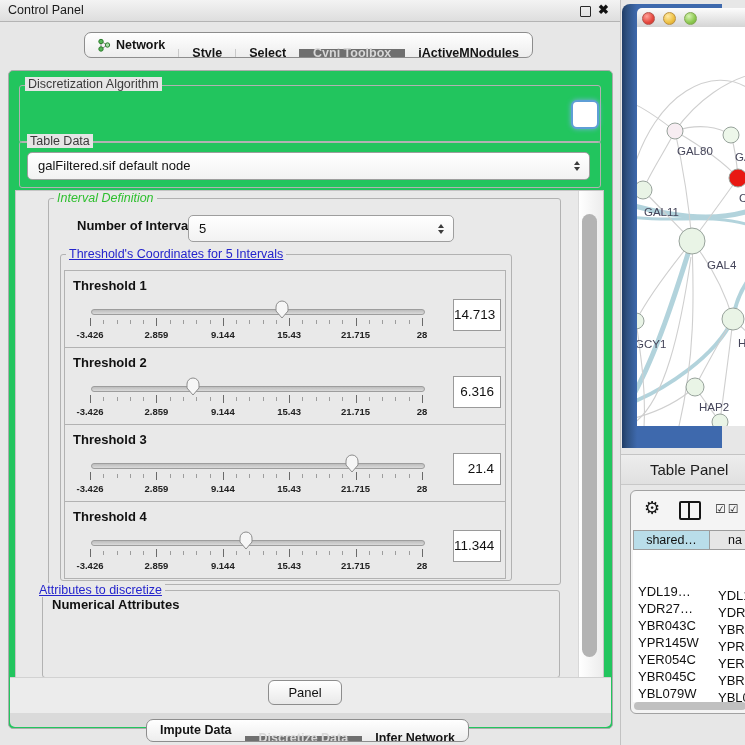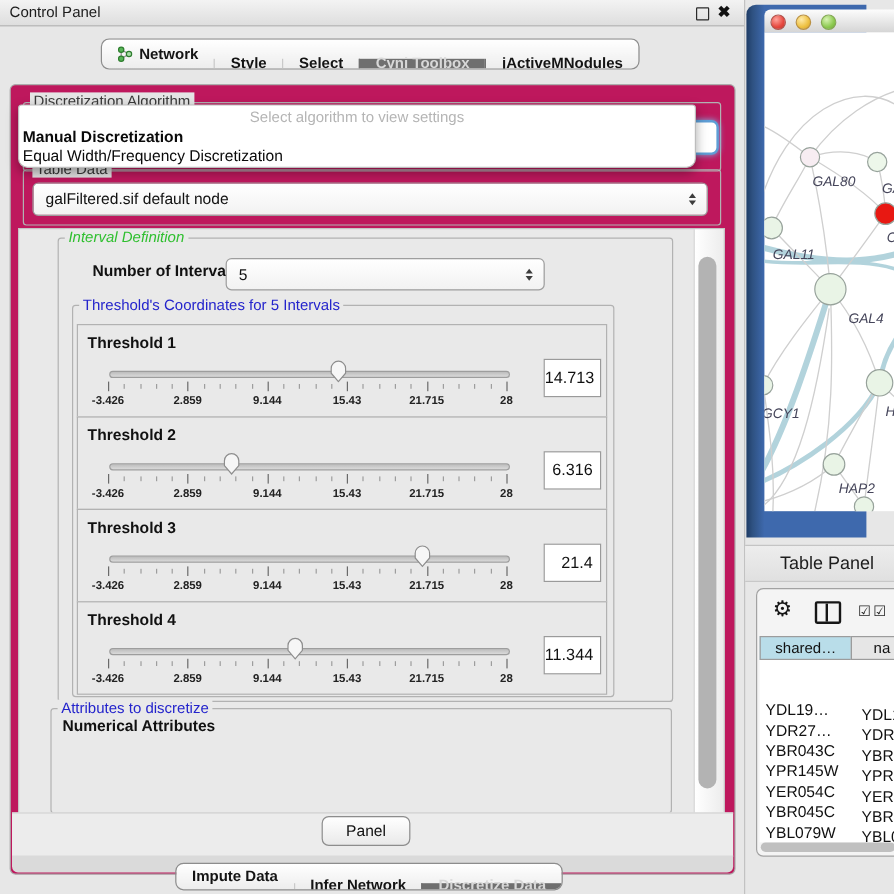--- a/index.html
+++ b/index.html
@@ -15,26 +15,26 @@
   .tabbar{position:absolute;display:flex;background:linear-gradient(#ffffff,#ededed);border:1px solid #8d8d8d;border-radius:7px;overflow:hidden;}
   #topTabs{left:84px;top:32px;height:24px;}
   #bottomTabs{left:146px;top:719px;height:21px;z-index:9;}
   .tab{padding:0 13px;font-size:12.5px;font-weight:bold;color:#141414;display:flex;align-items:center;gap:5px;white-space:nowrap;}
   #topTabs .tab{line-height:24px;}
   #bottomTabs .tab{line-height:21px;}
   .tab + .tab{border-left:1px solid #c9c9c9;margin-top:16px;}
   .tab.selected{background:#6f6f6f;color:#d8d8d8;border-left-color:#6f6f6f;}
   .tab.selected + .tab{border-left-color:#6f6f6f;}
   
-  #card{position:absolute;left:8px;top:70px;width:603px;height:657px;background:#be185d;border:1px solid #acacac;border-radius:5px;}
+  #card{position:absolute;left:8px;top:70px;width:603px;height:657px;background:#22c55e;border:1px solid #acacac;border-radius:5px;}
   .groupbox{position:absolute;border:1px solid #b2b2b2;border-radius:3px;}
   .grouplabel{position:absolute;font-size:12.5px;padding:0 3px;z-index:2;white-space:nowrap;}
   .lab-card{background:#e5e5e5;color:#3a3a3a;}
   .lab-green{background:#e9e9e9;color:#2fbf2f;}
-  .lab-blue{background:#e9e9e9;color:#2424cc;}
+  .lab-blue{background:#e9e9e9;color:#2424cc;text-decoration:underline;}
   .combo{position:absolute;background:linear-gradient(#ffffff,#f2f2f2);border:1px solid #9e9e9e;border-radius:5px;font-size:13px;color:#111;}
   .combo .txt{display:block;margin:5px 0 0 10px;white-space:nowrap;overflow:hidden;}
   .spinner{position:absolute;right:9px;top:50%;transform:translateY(-50%);display:flex;flex-direction:column;align-items:center;gap:2px;}
   .sp-up{width:0;height:0;border-left:3.5px solid transparent;border-right:3.5px solid transparent;border-bottom:4.5px solid #3c3c3c;}
   .sp-dn{width:0;height:0;border-left:3.5px solid transparent;border-right:3.5px solid transparent;border-top:4.5px solid #3c3c3c;}
   
   #algoPopup{position:absolute;left:6px;top:16px;width:563px;height:51px;background:#fff;border:1px solid #bdbdbd;
              border-radius:3px 3px 8px 8px;box-shadow:0 4px 10px rgba(0,0,0,.35);z-index:50;}
   #algoHint{position:absolute;left:0;top:3px;width:100%;text-align:center;font-size:12.5px;color:#b5b5b5;}
   .popup-opt{position:absolute;left:3px;font-size:13px;color:#0a0a0a;white-space:nowrap;}
@@ -61,21 +61,21 @@
   #attrList .pad{height:3px;}
   #listTrack{position:absolute;right:0;top:0;width:14px;height:100%;background:#efefef;border-left:1px solid #d0d0d0;}
   #listThumb{position:absolute;right:2px;top:2px;width:10px;height:24px;background:#b3b3b3;border-radius:6px;}
   
   #footer{position:absolute;left:1px;top:606px;width:601px;height:36px;background:#ececec;border-top:1px solid #d2d2d2;}
   #cardBottom{position:absolute;left:1px;top:642px;width:601px;height:14px;background:#dadada;border-radius:0 0 5px 5px;}
   #applyBtn{position:absolute;left:259px;top:609px;width:72px;height:23px;background:linear-gradient(#ffffff,#e9e9e9);
             border:1px solid #8d8d8d;border-radius:6px;font-size:13px;text-align:center;line-height:23px;color:#111;}
   
   #netFrame{position:absolute;left:622px;top:4px;width:100px;height:444px;border-radius:8px 0 0 0;
-            background:linear-gradient(90deg,#1f3c66 0px,#2e5181 5px,#3e69ad 15px,#3e69ad 100%);font-style:italic;}
+            background:linear-gradient(90deg,#1f3c66 0px,#2e5181 5px,#3e69ad 15px,#3e69ad 100%);}
   #netTitle{position:absolute;left:15px;top:4px;width:108px;height:19px;background:linear-gradient(#fcfcfc,#d5d5d5);border-radius:5px 0 0 0;}
   .light{position:absolute;width:11px;height:11px;border-radius:50%;top:4px;}
   #lred{left:5px;background:radial-gradient(circle at 35% 30%,#ffa39b,#e5463d 60%,#c23931);border:1px solid #b2544d;}
   #lyellow{left:26px;background:radial-gradient(circle at 35% 30%,#ffeaa9,#edc041 60%,#cf9b2f);border:1px solid #ba9143;}
   #lgreen{left:47px;background:radial-gradient(circle at 35% 30%,#d7f3b3,#8cc950 60%,#6fa83d);border:1px solid #84a854;}
   #netCanvas{position:absolute;left:15px;top:23px;width:108px;height:399px;background:#ffffff;}
   
   #tpBar{position:absolute;left:621px;top:454px;width:124px;height:29px;background:linear-gradient(#ededed,#e0e0e0);
          border-top:1px solid #c4c4c4;border-bottom:1px solid #c8c8c8;}
   #tpTitle{position:absolute;left:29px;top:6px;font-size:15px;color:#1d1d1d;}
@@ -130,25 +130,20 @@
           <span>jActiveMNodules</span>
         </div>
       </div>
 
     <div id="card">
 
       <div class="groupbox" style="left:10px;top:14px;width:580px;height:56px;"></div>
       <div class="grouplabel lab-card" style="left:16px;top:6px;">Discretization Algorithm</div>
       <div id="focusRing"></div>
 
-      <div id="algoPopup">
-        <div id="algoHint">Select algorithm to view settings</div>
-        <div id="algoOpt0" class="popup-opt">Manual Discretization</div>
-        <div id="algoOpt1" class="popup-opt">Equal Width/Frequency Discretization</div>
-      </div>
 
       <div class="groupbox" style="left:10px;top:70px;width:580px;height:45px;"></div>
       <div class="grouplabel lab-card" style="left:18px;top:63px;">Table Data</div>
       <div class="combo" style="left:18px;top:81px;width:561px;height:26px;">
         <span class="txt">galFiltered.sif default node</span>
         <span class="spinner">
             <span class="sp-up"></span>
             <span class="sp-dn"></span>
           </span>
       </div>
@@ -325,41 +320,41 @@
               <div class="ticklab" style="left: 270.6px; top: 58px;">21.715</div>
               <div class="ticklab" style="left: 337px; top: 58px;">28</div>
               <svg width="14" height="20" viewBox="0 0 14 20" class="thumb" style="left: 174.038px; top: 28px;">
                 <path d="M1 8 A6 6 0 0 1 13 8 L13 12 L7 19 L1 12 Z" fill="#f6f6f6" stroke="#8d8d8d"></path>
               </svg>
               <div class="vbox">11.344</div>
             </div>
           </div>
 
         <div class="groupbox" style="left:26px;top:399px;width:516px;height:86px;"></div>
-        <div class="grouplabel lab-blue" style="left:32px;top:392px;">Attributes to discretize</div>
+        <div class="grouplabel lab-blue" style="left:20px;top:392px;">Attributes to discretize</div>
         <div style="position:absolute;left:36px;top:406px;font-weight:bold;font-size:13px;">Numerical Attributes</div>
 
         <div id="vTrack"></div>
         <div id="vThumb"></div>
       </div>
 
       <div id="footer"></div>
       <div id="cardBottom"></div>
       <div id="applyBtn">Panel</div>
     </div>
 
     <div id="bottomTabs" class="tabbar">
         <div class="tab">
           <span>Impute Data</span>
         </div>
-        <div class="tab">
-          <span>Infer Network</span>
-        </div>
         <div class="tab selected">
           <span>Discretize Data</span>
+        </div>
+        <div class="tab">
+          <span>Infer Network</span>
         </div>
       </div>
   </div>
 
   <div id="netFrame">
     <div id="netTitle">
       <div id="lred" class="light"></div>
       <div id="lyellow" class="light"></div>
       <div id="lgreen" class="light"></div>
     </div>

